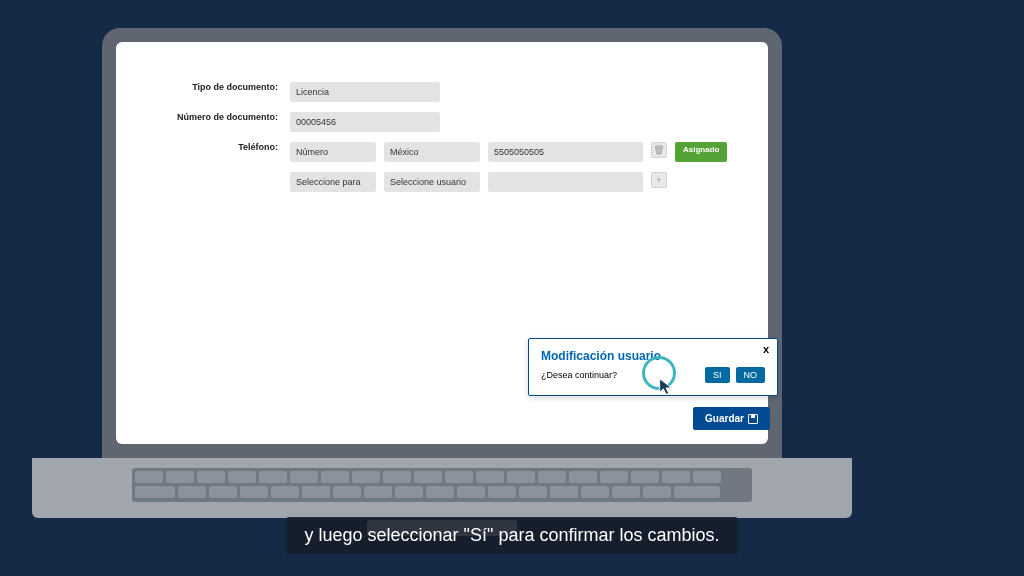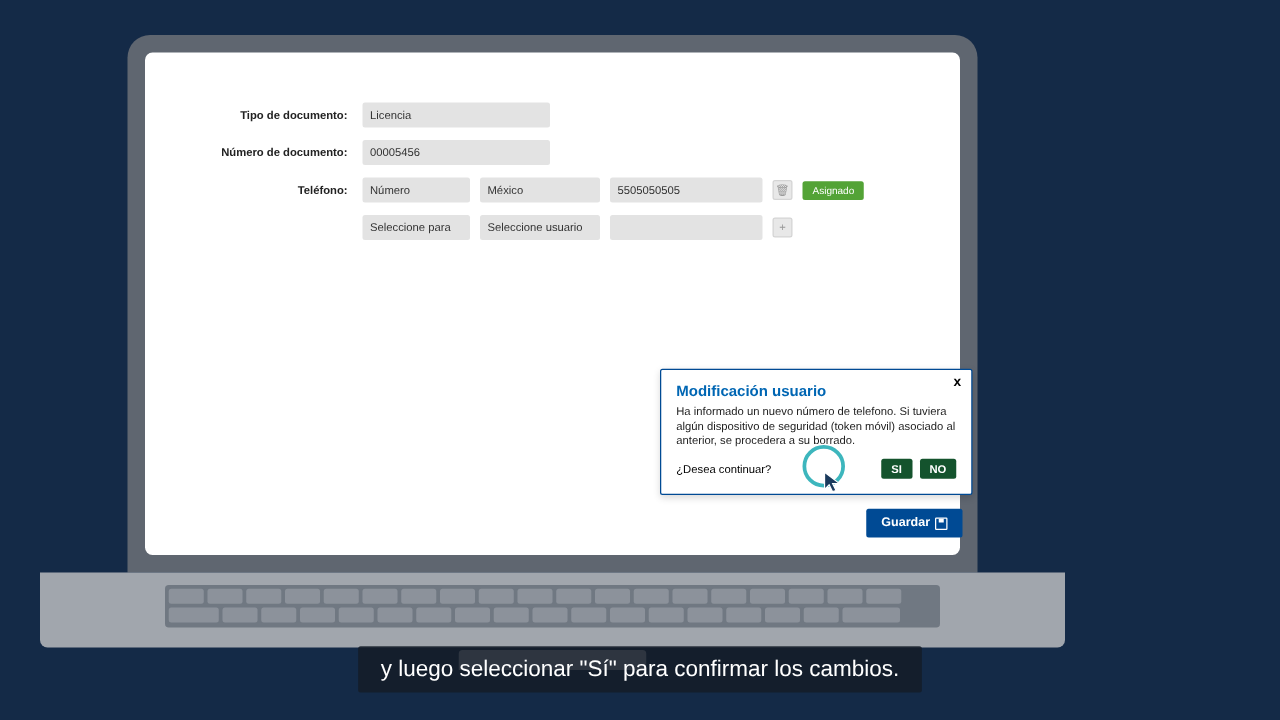--- a/index.html
+++ b/index.html
@@ -1,36 +1,36 @@
 <!DOCTYPE html>
 <html><head>
 <meta charset="utf-8">
 <style>
 *{box-sizing:border-box;margin:0;padding:0}
 body{width:1024px;height:576px;background:#142a47;font-family:Arial,Helvetica,sans-serif;overflow:hidden;position:relative}
 .laptop{position:absolute;left:50%;transform:translateX(-50%);top:28px}
 .screen-bezel{width:680px;height:430px;background:#5f6670;border-radius:18px 18px 0 0;padding:14px;position:relative}
 .screen{width:100%;height:100%;background:#fff;border-radius:6px;position:relative;overflow:visible}
 .form-area{padding:40px 36px 0 36px}
-.row{display:flex;align-items:center;margin-bottom:10px;gap:8px}
+.row{display:flex;margin-bottom:10px;gap:8px}
 .label{width:130px;text-align:right;font-size:9px;color:#222;font-weight:700;padding-right:4px}
 .inp{height:20px;background:#e3e3e3;border:none;border-radius:2px;font-size:9px;color:#333;padding:0 6px;display:flex;align-items:center}
 .w-lic{width:150px}
 .w-small{width:86px}
 .w-pref{width:96px}
-.w-num{width:122px}
+.w-num{width:155px}
 .icon-btn{width:16px;height:16px;background:#e8e8e8;border:1px solid #d4d4d4;border-radius:2px;color:#999;font-size:9px;line-height:14px;text-align:center}
-.badge{background:#53a336;color:#fff;font-size:8px;font-weight:400;padding:3px 8px;border-radius:2px}
+.badge{background:#53a336;color:#fff;font-size:8px;font-weight:700;padding:3px 8px;border-radius:2px}
 .dialog{position:absolute;right:-10px;bottom:48px;width:250px;background:#fff;border:1px solid #004a94;border-radius:2px;padding:10px 12px 12px;font-size:9px;box-shadow:0 2px 6px rgba(0,0,0,.15)}
 .dialog-title{color:#0066b3;font-weight:700;font-size:12px;margin-bottom:4px}
 .dialog-close{position:absolute;top:4px;right:8px;font-weight:700;font-size:11px;cursor:pointer}
 .dialog-body{color:#222;line-height:1.3;margin-bottom:8px}
 .dialog-actions{display:flex;align-items:center;gap:6px}
 .dialog-q{font-weight:400;margin-right:auto}
-.btn-sm{background:#14532d;color:#fff;font-size:9px;font-weight:700;border:none;padding:3px 8px;border-radius:2px;cursor:pointer}
+.btn-sm{background:#0369a1;color:#fff;font-size:9px;font-weight:400;border:none;padding:3px 8px;border-radius:2px;cursor:pointer}
 .save-btn{position:absolute;right:-2px;bottom:14px;background:#004a94;color:#fff;border:none;font-size:10px;font-weight:700;padding:6px 12px;border-radius:2px;cursor:pointer;display:flex;align-items:center;gap:4px}
 .save-icon{display:inline-block;width:10px;height:10px;border:1.5px solid #fff;border-radius:1px;position:relative}
 .save-icon::after{content:"";position:absolute;top:0;left:2px;width:4px;height:3px;background:#fff}
 .cursor-ring{position:absolute;right:92px;bottom:54px;width:34px;height:34px;border:3px solid #3db6bd;border-radius:50%;pointer-events:none}
 .cursor-arrow{position:absolute;right:90px;bottom:42px;pointer-events:none}
 .cursor-arrow svg{width:22px;height:22px}
 .base{width:820px;height:60px;background:#a1a6ad;border-radius:0 0 6px 6px;margin-top:0;position:relative;left:-70px}
 .keys{position:absolute;top:10px;left:50%;transform:translateX(-50%);width:620px;height:34px;background:#707882;border-radius:3px;display:flex;flex-wrap:wrap;gap:3px;padding:3px;align-content:flex-start}
 .key{height:12px;background:#8c929b;border-radius:2px;flex:0 0 auto}
 .trackpad{position:absolute;bottom:-18px;left:50%;transform:translateX(-50%);width:150px;height:16px;background:#bfc3c8;border-radius:3px 3px 0 0}
@@ -68,21 +68,20 @@
           <div class="inp w-small">Seleccione para</div>
           <div class="inp w-pref">Seleccione usuario</div>
           <div class="inp w-num"></div>
           <div class="icon-btn">+</div>
         </div>
       </div>
 
       <div class="dialog">
         <div class="dialog-close">x</div>
         <div class="dialog-title">Modificación usuario</div>
-        <div class="dialog-body">Ha informado un nuevo número de telefono. Si tuviera algún dispositivo de seguridad (token móvil) asociado al anterior, se procedera a su borrado.</div>
         <div class="dialog-actions">
           <span class="dialog-q">¿Desea continuar?</span>
           <button class="btn-sm">SI</button>
           <button class="btn-sm">NO</button>
         </div>
       </div>
 
       <button class="save-btn">
         <span>Guardar</span>
         <span class="save-icon"></span>

